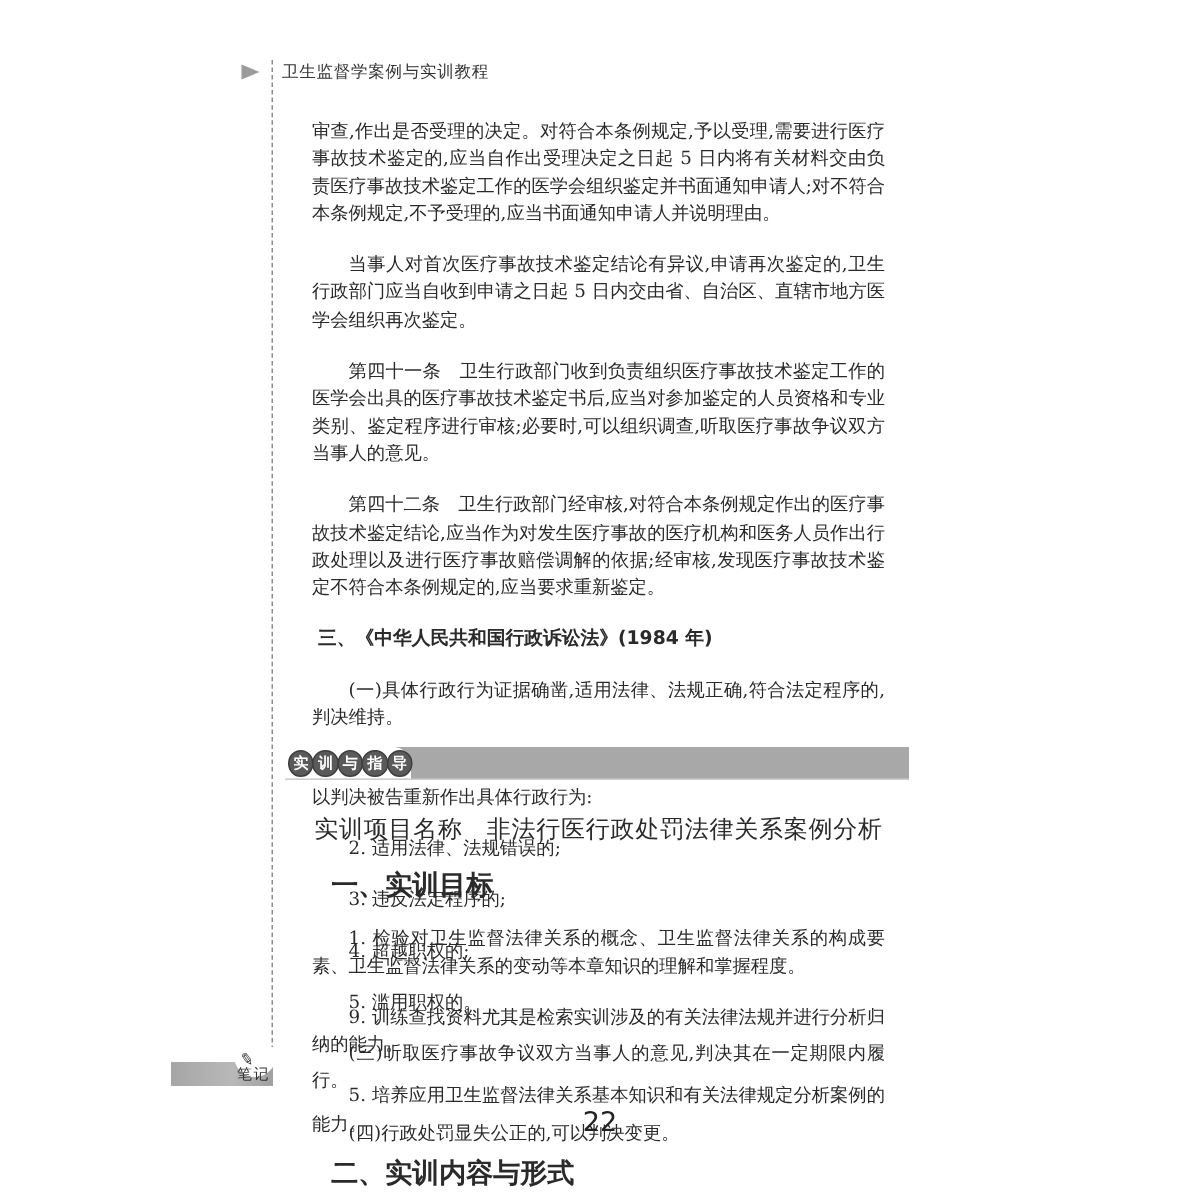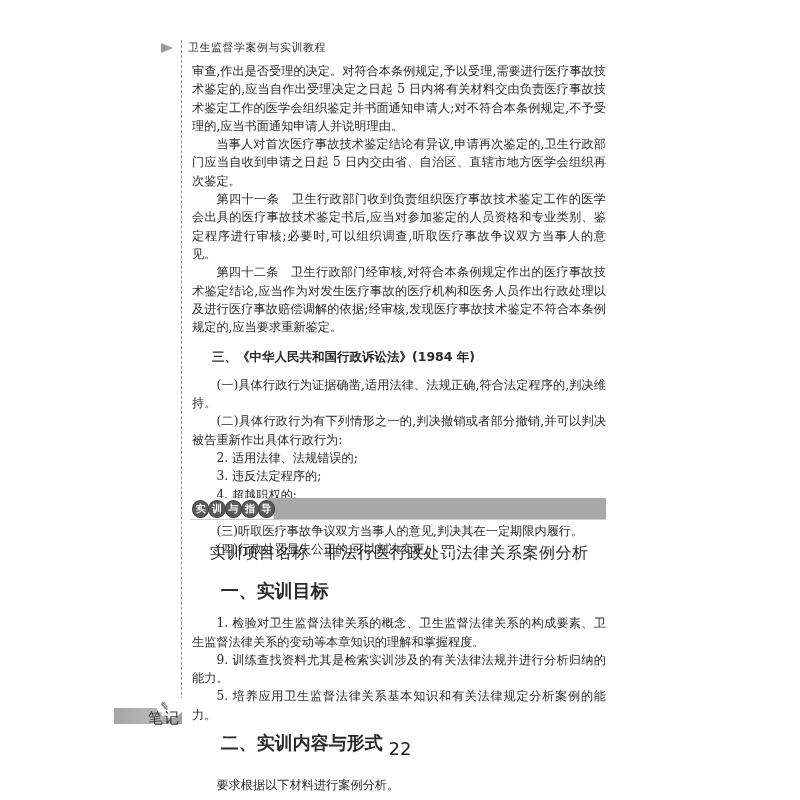--- a/index.html
+++ b/index.html
@@ -14,21 +14,21 @@
     .hdr-title { position: absolute; left: 188px; top: 40px; font-size: 11px; letter-spacing: 0.5px;
                  color: #333; font-family: "DejaVu Sans", "Liberation Sans", sans-serif; }
 
     
     .vrule { position: absolute; left: 181px; top: 40px; height: 680px; width: 0;
              border-left: 1.5px dashed #8c8c8c; }
 
     
     .body { position: absolute; left: 192px; top: 62px; width: 414px;
             font-size: 12.2px; line-height: 18.3px; }
-    .p { margin: 0; text-align: justify; text-align-last: left; }
+    .p { margin: 16px; text-align: justify; text-align-last: left; }
     .ind { text-indent: 2em; }
     .item { padding-left: 2em; }
     .h3 { font-family: "DejaVu Sans", "Liberation Sans", sans-serif; font-weight: bold;
           font-size: 12.5px; margin: 12px 0 9px 0; padding-left: 1.6em; }
 
     
     .banner { position: absolute; left: 190px; top: 498px; width: 416px; height: 21px;
               background: #a8a8a8; border-bottom: 1px solid #cfcfcf; }
     .badge { position: absolute; left: 0; top: 0; height: 21px; width: 82px; background: #ffffff;
              border-radius: 0 12px 0 0; display: flex; align-items: center; padding-left: 2px; }
@@ -47,21 +47,21 @@
           font-size: 18px; margin: 0 0 14px 0; padding-left: 1.6em; }
     .h2b { margin-top: 10px; margin-bottom: 24px; }
 
     
     .notes { position: absolute; left: 114px; top: 708px; width: 68px; height: 16px;
              background: linear-gradient(90deg, #a6a6a6 0%, #b8b8b8 60%, #a0a0a0 100%); }
     .notes-notch { position: absolute; left: 42px; top: -10px; width: 28px; height: 20px;
                    background: #ffffff; border-radius: 0 0 14px 14px; }
     .notes-pen { position: absolute; left: 46px; top: -8px; font-size: 11px; color: #333;
                  transform: rotate(10deg); }
-    .notes-label { position: absolute; right: 2px; top: 1px; font-size: 15px; color: #333; letter-spacing: 1px; }
+    .notes-label { position: absolute; right: 2px; top: 1px; font-size: 10px; color: #333; letter-spacing: 1px; }
 
     .pagenum { position: absolute; left: 0; width: 800px; top: 738px; text-align: center;
                font-family: "DejaVu Sans", "Liberation Sans", sans-serif; font-size: 18px; color: #222; }
   </style>
 </head>
 <body>
 
 <div class="page">
 
   <div class="hdr-arrow"></div>

